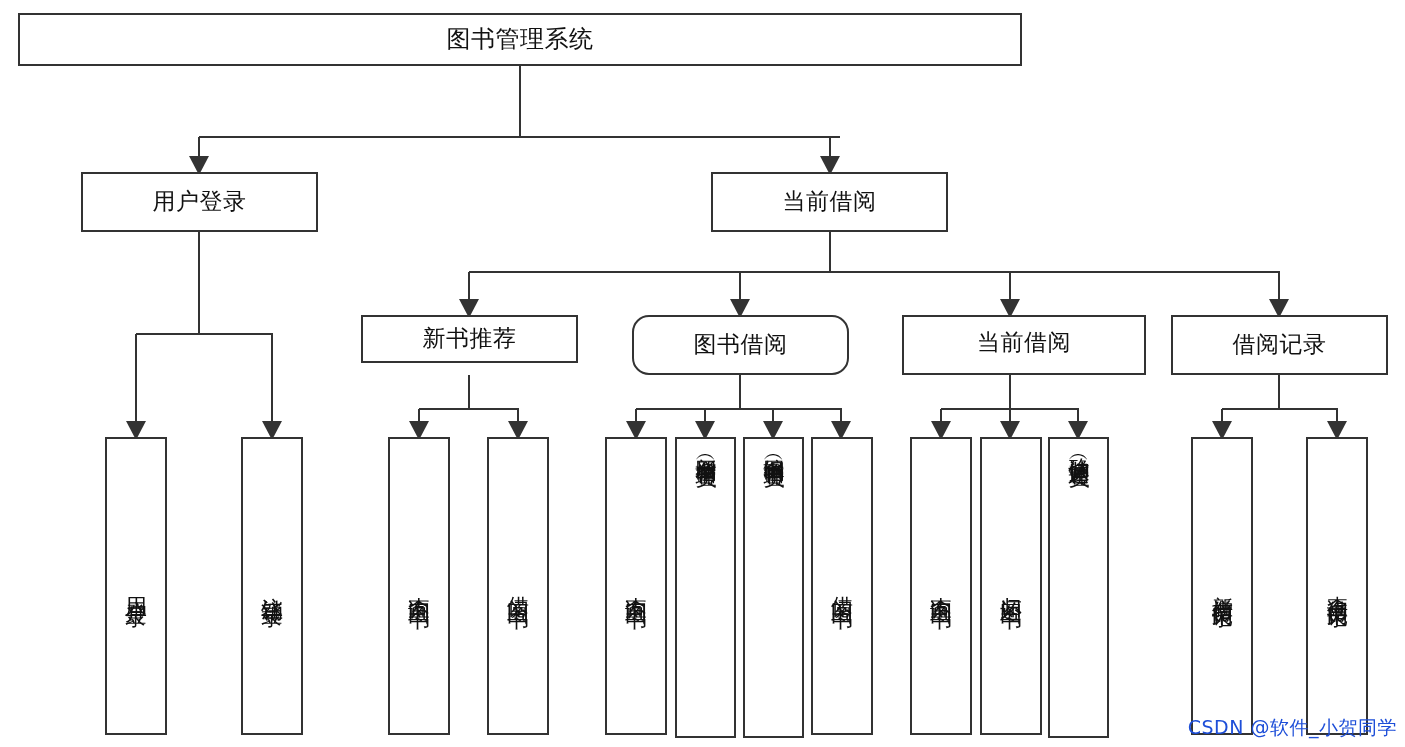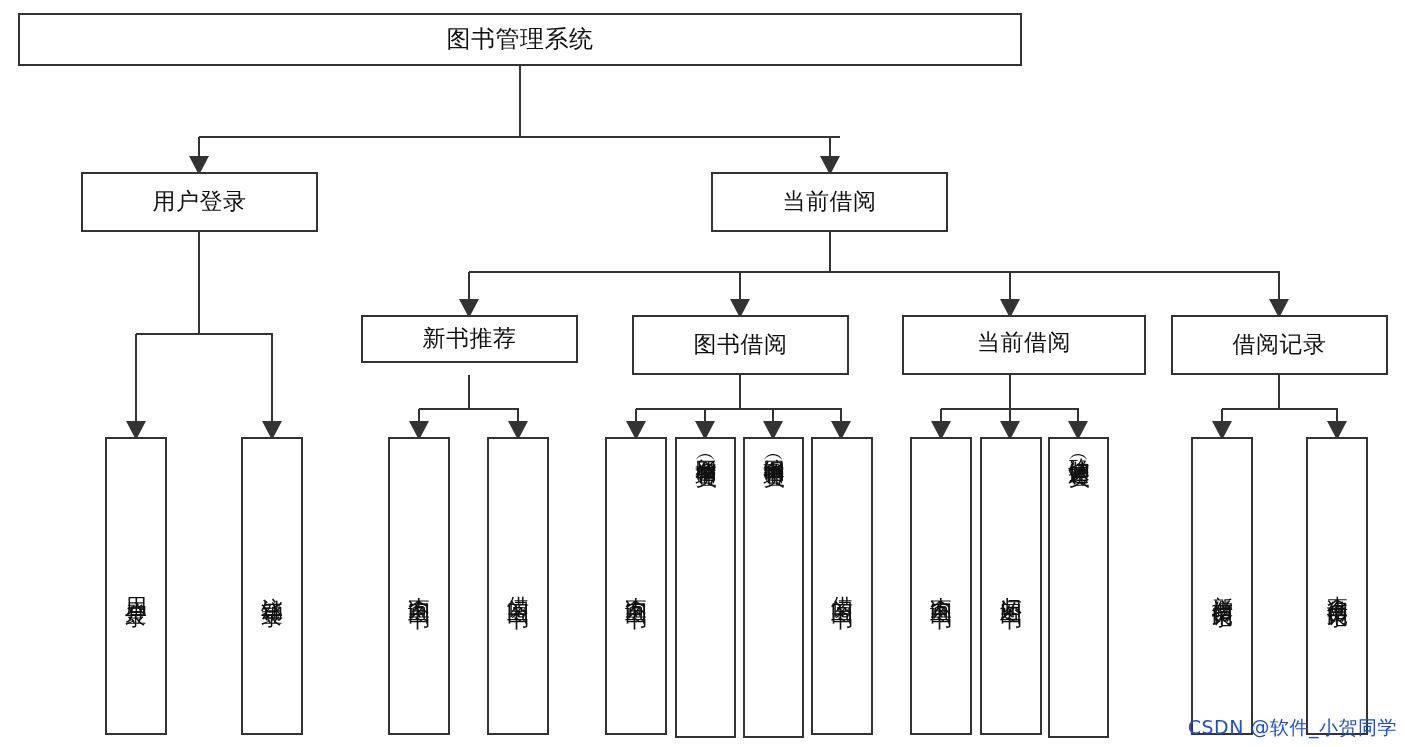--- a/index.html
+++ b/index.html
@@ -156,21 +156,21 @@
   </div>
 
   <div class="node horiz" style="left:711px; top:172px; width:237px; height:60px;">
     <span class="node-label">当前借阅</span>
   </div>
 
   <div class="node horiz" style="left:361px; top:315px; width:217px; height:48px;">
     <span class="node-label">新书推荐</span>
   </div>
 
-  <div class="node horiz" style="left:632px; top:315px; width:217px; height:60px;">
+  <div class="node horiz" style="left:632px; top:315px; width:217px; height:60px;border-radius:17px;">
     <span class="node-label">图书借阅</span>
   </div>
 
   <div class="node horiz" style="left:902px; top:315px; width:244px; height:60px;font-family:Liberation Mono, monospace;">
     <span class="node-label">当前借阅</span>
   </div>
 
   <div class="node horiz" style="left:1171px; top:315px; width:217px; height:60px;">
     <span class="node-label">借阅记录</span>
   </div>

